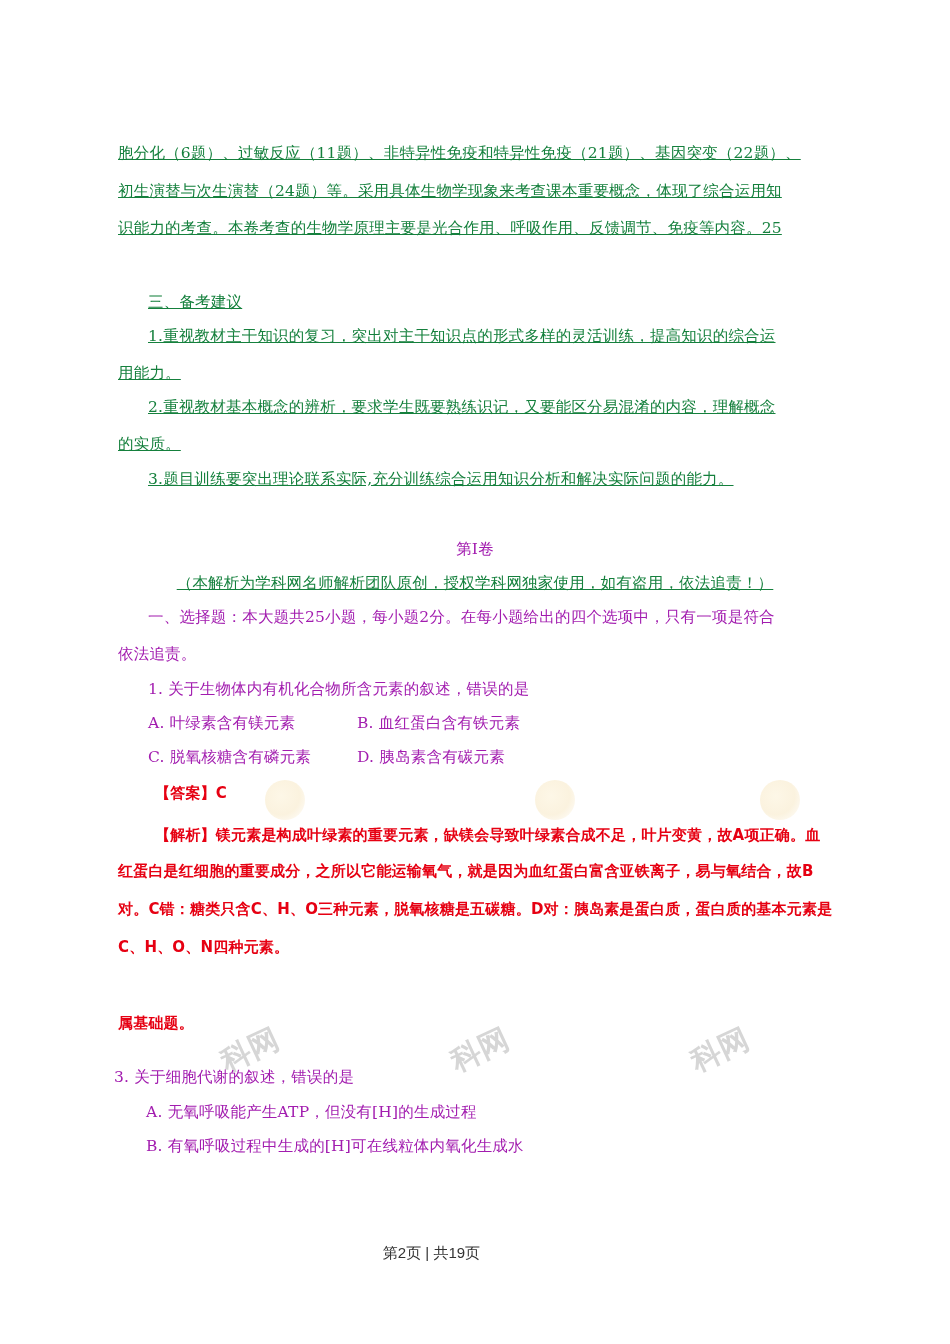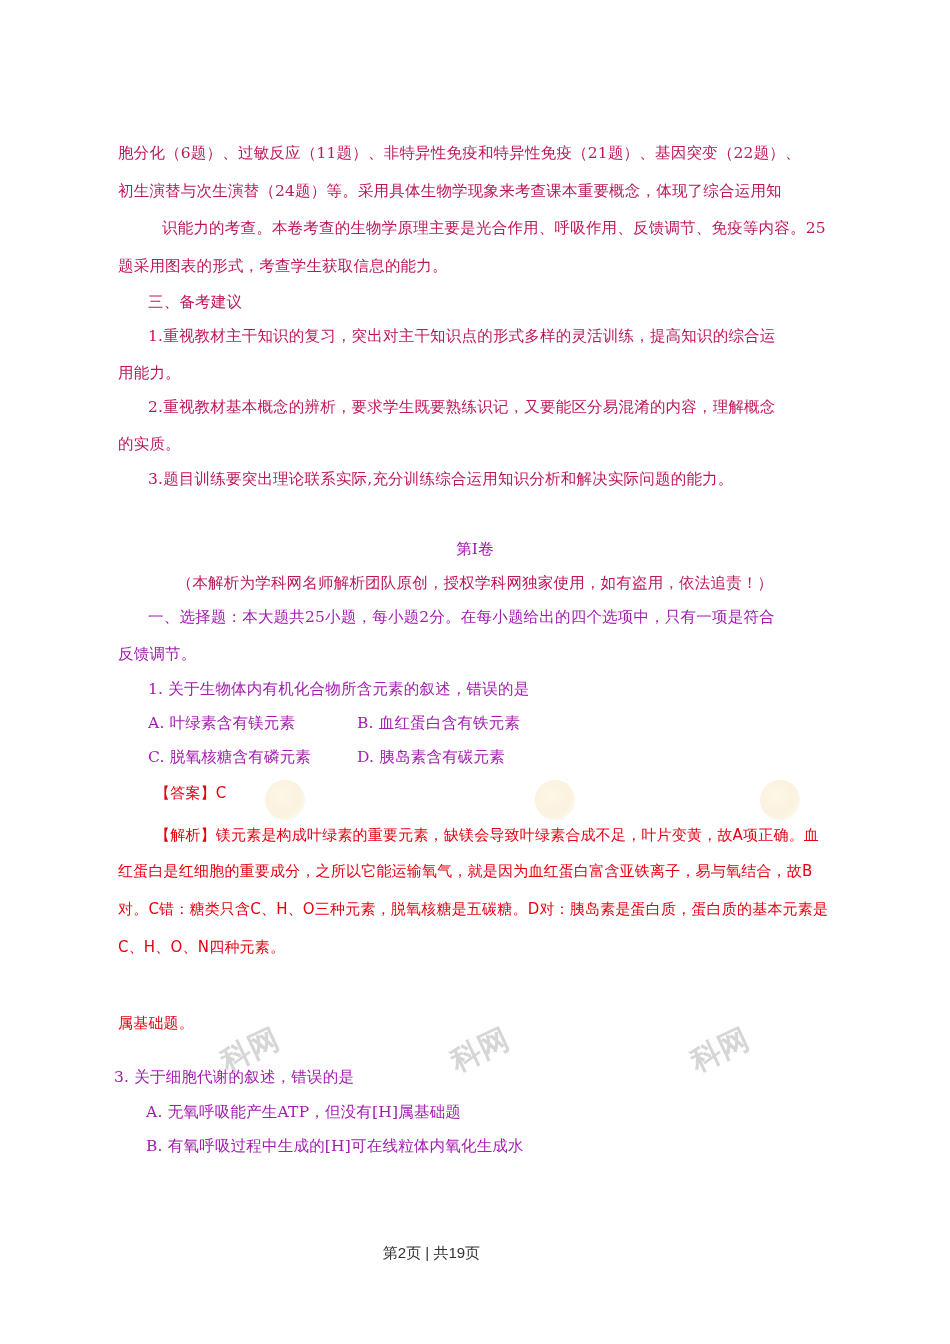--- a/index.html
+++ b/index.html
@@ -21,25 +21,25 @@
       width: 950px;
       height: 1344px;
     }
     .line {
       position: absolute;
       font-size: 15.5px;
       line-height: 20px;
       white-space: nowrap;
       letter-spacing: 0.2px;
     }
-    .red { color: #be185d; }
+    .red { color: #15803d; text-decoration: underline; }
     .red-bold {
       color: #e60012;
       font-family: "DejaVu Sans", "Liberation Sans", sans-serif;
-      font-weight: normal;
+      font-weight: bold;
       font-size: 15px;
     }
     .black { color: #a21caf; }
     .center { left: 0; width: 950px; text-align: center; }
     .footer {
       position: absolute;
       left: 0;
       width: 863px;
       text-align: center;
       top: 1244px;
@@ -73,52 +73,51 @@
 
   <div class="watermark wm-logo" style="left:265px;top:780px;"></div>
   <div class="watermark wm-logo" style="left:535px;top:780px;"></div>
   <div class="watermark wm-logo" style="left:760px;top:780px;"></div>
   <div class="watermark wm-big" style="left:220px;top:1030px;">科网</div>
   <div class="watermark wm-big" style="left:450px;top:1030px;">科网</div>
   <div class="watermark wm-big" style="left:690px;top:1030px;">科网</div>
 
   <div class="line red" style="left:118px;top:143px;">胞分化（6题）、过敏反应（11题）、非特异性免疫和特异性免疫（21题）、基因突变（22题）、</div>
   <div class="line red" style="left:118px;top:181px;">初生演替与次生演替（24题）等。采用具体生物学现象来考查课本重要概念，体现了综合运用知</div>
-  <div class="line red" style="left:118px;top:218px;margin-left:44px;">识能力的考查。本卷考查的生物学原理主要是光合作用、呼吸作用、反馈调节、免疫等内容。25</div>
-  <div class="line red" style="left:118px;top:256px;">题采用图表的形式，考查学生获取信息的能力。</div>
+  <div class="line red" style="left:118px;top:218px;">识能力的考查。本卷考查的生物学原理主要是光合作用、呼吸作用、反馈调节、免疫等内容。25</div>
 
   <div class="line red" style="left:148px;top:292px;">三、备考建议</div>
 
   <div class="line red" style="left:148px;top:326px;">1.重视教材主干知识的复习，突出对主干知识点的形式多样的灵活训练，提高知识的综合运</div>
   <div class="line red" style="left:118px;top:363px;">用能力。</div>
   <div class="line red" style="left:148px;top:397px;text-align:right;">2.重视教材基本概念的辨析，要求学生既要熟练识记，又要能区分易混淆的内容，理解概念</div>
   <div class="line red" style="left:118px;top:434px;">的实质。</div>
   <div class="line red" style="left:148px;top:469px;">3.题目训练要突出理论联系实际,充分训练综合运用知识分析和解决实际问题的能力。</div>
 
   <div class="line black center" style="top:539px;">第I卷</div>
   <div class="line red center" style="top:573px;">（本解析为学科网名师解析团队原创，授权学科网独家使用，如有盗用，依法追责！）</div>
 
   <div class="line black" style="left:148px;top:607px;">一、选择题：本大题共25小题，每小题2分。在每小题给出的四个选项中，只有一项是符合</div>
-  <div class="line black" style="left:118px;top:644px;">反馈调节。</div>
+  <div class="line black" style="left:118px;top:644px;">依法追责。</div>
 
   <div class="line black" style="left:148px;top:679px;">1. 关于生物体内有机化合物所含元素的叙述，错误的是</div>
   <div class="line black" style="left:148px;top:713px;">A. 叶绿素含有镁元素</div>
   <div class="line black" style="left:357px;top:713px;">B. 血红蛋白含有铁元素</div>
   <div class="line black" style="left:148px;top:747px;">C. 脱氧核糖含有磷元素</div>
   <div class="line black" style="left:357px;top:747px;">D. 胰岛素含有碳元素</div>
 
   <div class="line red-bold" style="left:155px;top:783px;">
     <span>【答案】</span><span>C</span>
   </div>
 
   <div class="line red-bold" style="left:155px;top:825px;">【解析】镁元素是构成叶绿素的重要元素，缺镁会导致叶绿素合成不足，叶片变黄，故A项正确。血</div>
   <div class="line red-bold" style="left:118px;top:861px;">红蛋白是红细胞的重要成分，之所以它能运输氧气，就是因为血红蛋白富含亚铁离子，易与氧结合，故B</div>
   <div class="line red-bold" style="left:118px;top:899px;">对。C错：糖类只含C、H、O三种元素，脱氧核糖是五碳糖。D对：胰岛素是蛋白质，蛋白质的基本元素是</div>
   <div class="line red-bold" style="left:118px;top:937px;">C、H、O、N四种元素。</div>
 
   <div class="line red-bold" style="left:118px;top:1013px;">属基础题。</div>
 
   <div class="line black" style="left:114px;top:1067px;">3. 关于细胞代谢的叙述，错误的是</div>
-  <div class="line black" style="left:146px;top:1102px;">A. 无氧呼吸能产生ATP，但没有[H]属基础题</div>
+  <div class="line black" style="left:146px;top:1102px;">A. 无氧呼吸能产生ATP，但没有[H]的生成过程</div>
   <div class="line black" style="left:146px;top:1136px;">B. 有氧呼吸过程中生成的[H]可在线粒体内氧化生成水</div>
 
   <div class="footer">第2页 | 共19页</div>
 </div>
 
 </body></html>

